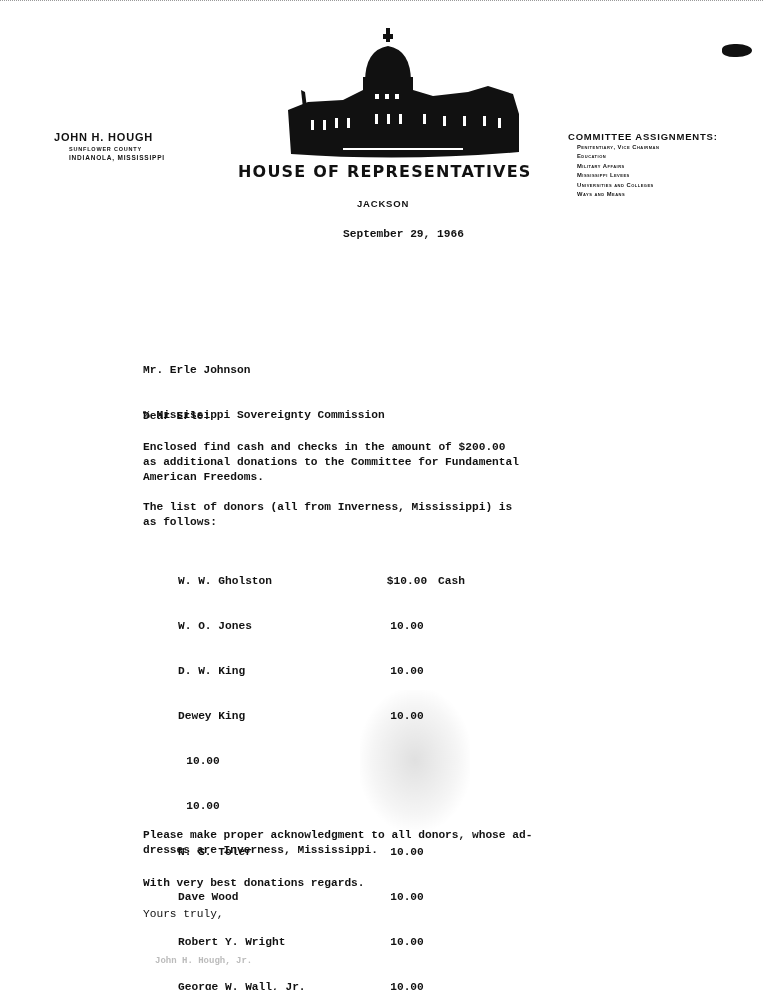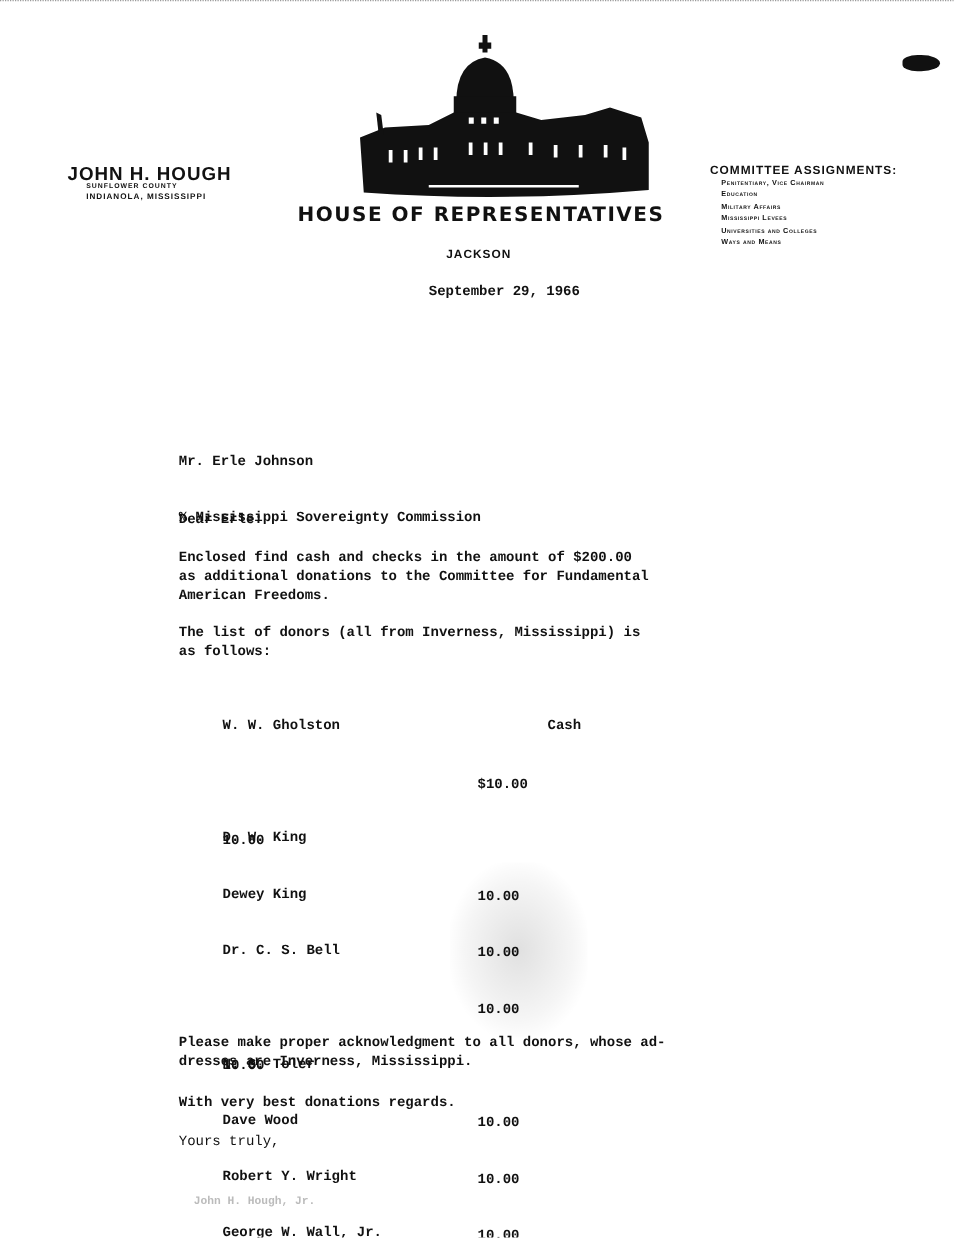--- a/index.html
+++ b/index.html
@@ -9,21 +9,21 @@
     font-family: "Liberation Mono", monospace;
   }
   .top-border {
     position: absolute; left: 0; top: 0; width: 763px; height: 1px;
     border-top: 1px dotted #9a9a9a;
   }
   .abs { position: absolute; }
   
   .lh-name {
     left: 54px; top: 131px; font-family: "Liberation Sans", sans-serif;
-    font-size: 15px; font-weight: bold; letter-spacing: 0.8px;
+    font-size: 11px; font-weight: bold; letter-spacing: 0.8px;
   }
   .lh-sub {
     left: 69px; font-family: "Liberation Sans", sans-serif;
     font-size: 5.5px; font-weight: bold; letter-spacing: 0.8px;
   }
   .lh-county { top: 146px; }
   .lh-city { top: 154px; font-size: 6.5px; }
   .committee-title {
     left: 568px; top: 131px; font-family: "Liberation Sans", sans-serif;
     font-size: 9.5px; font-weight: bold; letter-spacing: 0.8px;
@@ -54,21 +54,21 @@
   }
   
   .typed { font-size: 11.2px; line-height: 15px; white-space: pre; font-weight: bold; }
   .address { left: 143px; top: 333px; }
   .salutation { left: 143px; top: 409px; }
   .para1 { left: 143px; top: 440px; }
   .para2 { left: 143px; top: 500px; }
   .donors { left: 178px; top: 544px; }
   .donor-row { display: flex; height: 15.1px; }
   .donor-name { width: 204px; }
-  .donor-amt { width: 50px; text-align: left; margin-top: 47px; }
+  .donor-amt { width: 50px; text-align: center; }
   .donor-note { padding-left: 6px; }
   .para3 { left: 143px; top: 828px; }
   .closing { left: 143px; top: 876px; }
   .signoff { left: 143px; top: 907px; font-weight: normal; }
   .signature { left: 155px; top: 954px; font-size: 9px; color: #bbb; font-weight: bold; }
   .smudge {
     left: 360px; top: 690px; width: 110px; height: 140px;
     background: radial-gradient(ellipse at center, rgba(0,0,0,0.12) 0%, rgba(0,0,0,0.04) 55%, rgba(0,0,0,0) 75%);
   }
 </style>
@@ -140,24 +140,24 @@
 <div class="abs salutation typed">Dear Erle:</div>
 <div class="abs para1 typed">Enclosed find cash and checks in the amount of $200.00
 as additional donations to the Committee for Fundamental
 American Freedoms.</div>
 <div class="abs para2 typed">The list of donors (all from Inverness, Mississippi) is
 as follows:</div>
 
 <div class="abs smudge"></div>
 <div class="abs donors typed">
   <div class="donor-row"><span class="donor-name">W. W. Gholston</span><span class="donor-amt">$10.00</span><span class="donor-note">Cash</span></div>
-  <div class="donor-row"><span class="donor-amt">10.00</span></div>
+  <div class="donor-row"><span class="donor-name">W. O. Jones</span><span class="donor-amt">10.00</span></div>
   <div class="donor-row"><span class="donor-name">D. W. King</span><span class="donor-amt">10.00</span></div>
   <div class="donor-row"><span class="donor-name">Dewey King</span><span class="donor-amt">10.00</span></div>
-  <div class="donor-row"><span class="donor-name">Dr. C. S. Bell</span><span class="donor-amt">10.00</span></div>
+  <div class="donor-row"><span class="donor-amt">10.00</span></div>
   <div class="donor-row"><span class="donor-amt">10.00</span></div>
   <div class="donor-row"><span class="donor-name">N. S. Toler</span><span class="donor-amt">10.00</span></div>
   <div class="donor-row"><span class="donor-name">Dave Wood</span><span class="donor-amt">10.00</span></div>
   <div class="donor-row"><span class="donor-name">Robert Y. Wright</span><span class="donor-amt">10.00</span></div>
   <div class="donor-row"><span class="donor-name">George W. Wall, Jr.</span><span class="donor-amt">10.00</span></div>
   
   
   
   
   

